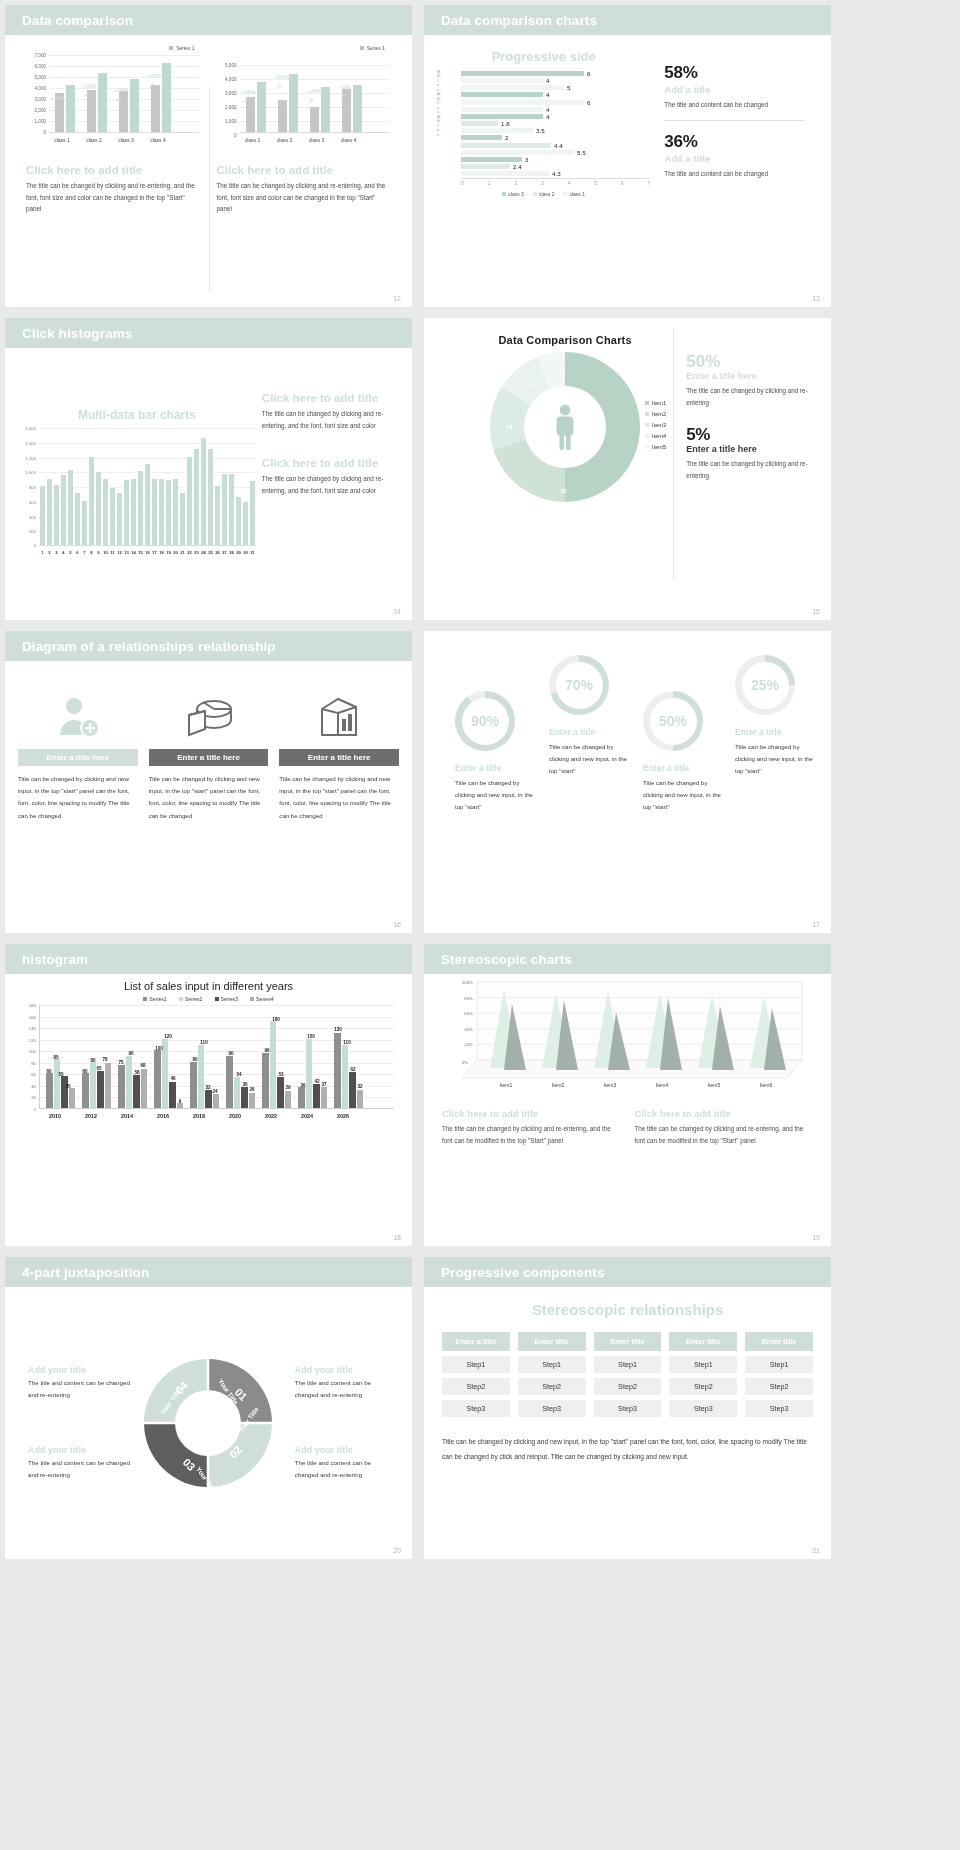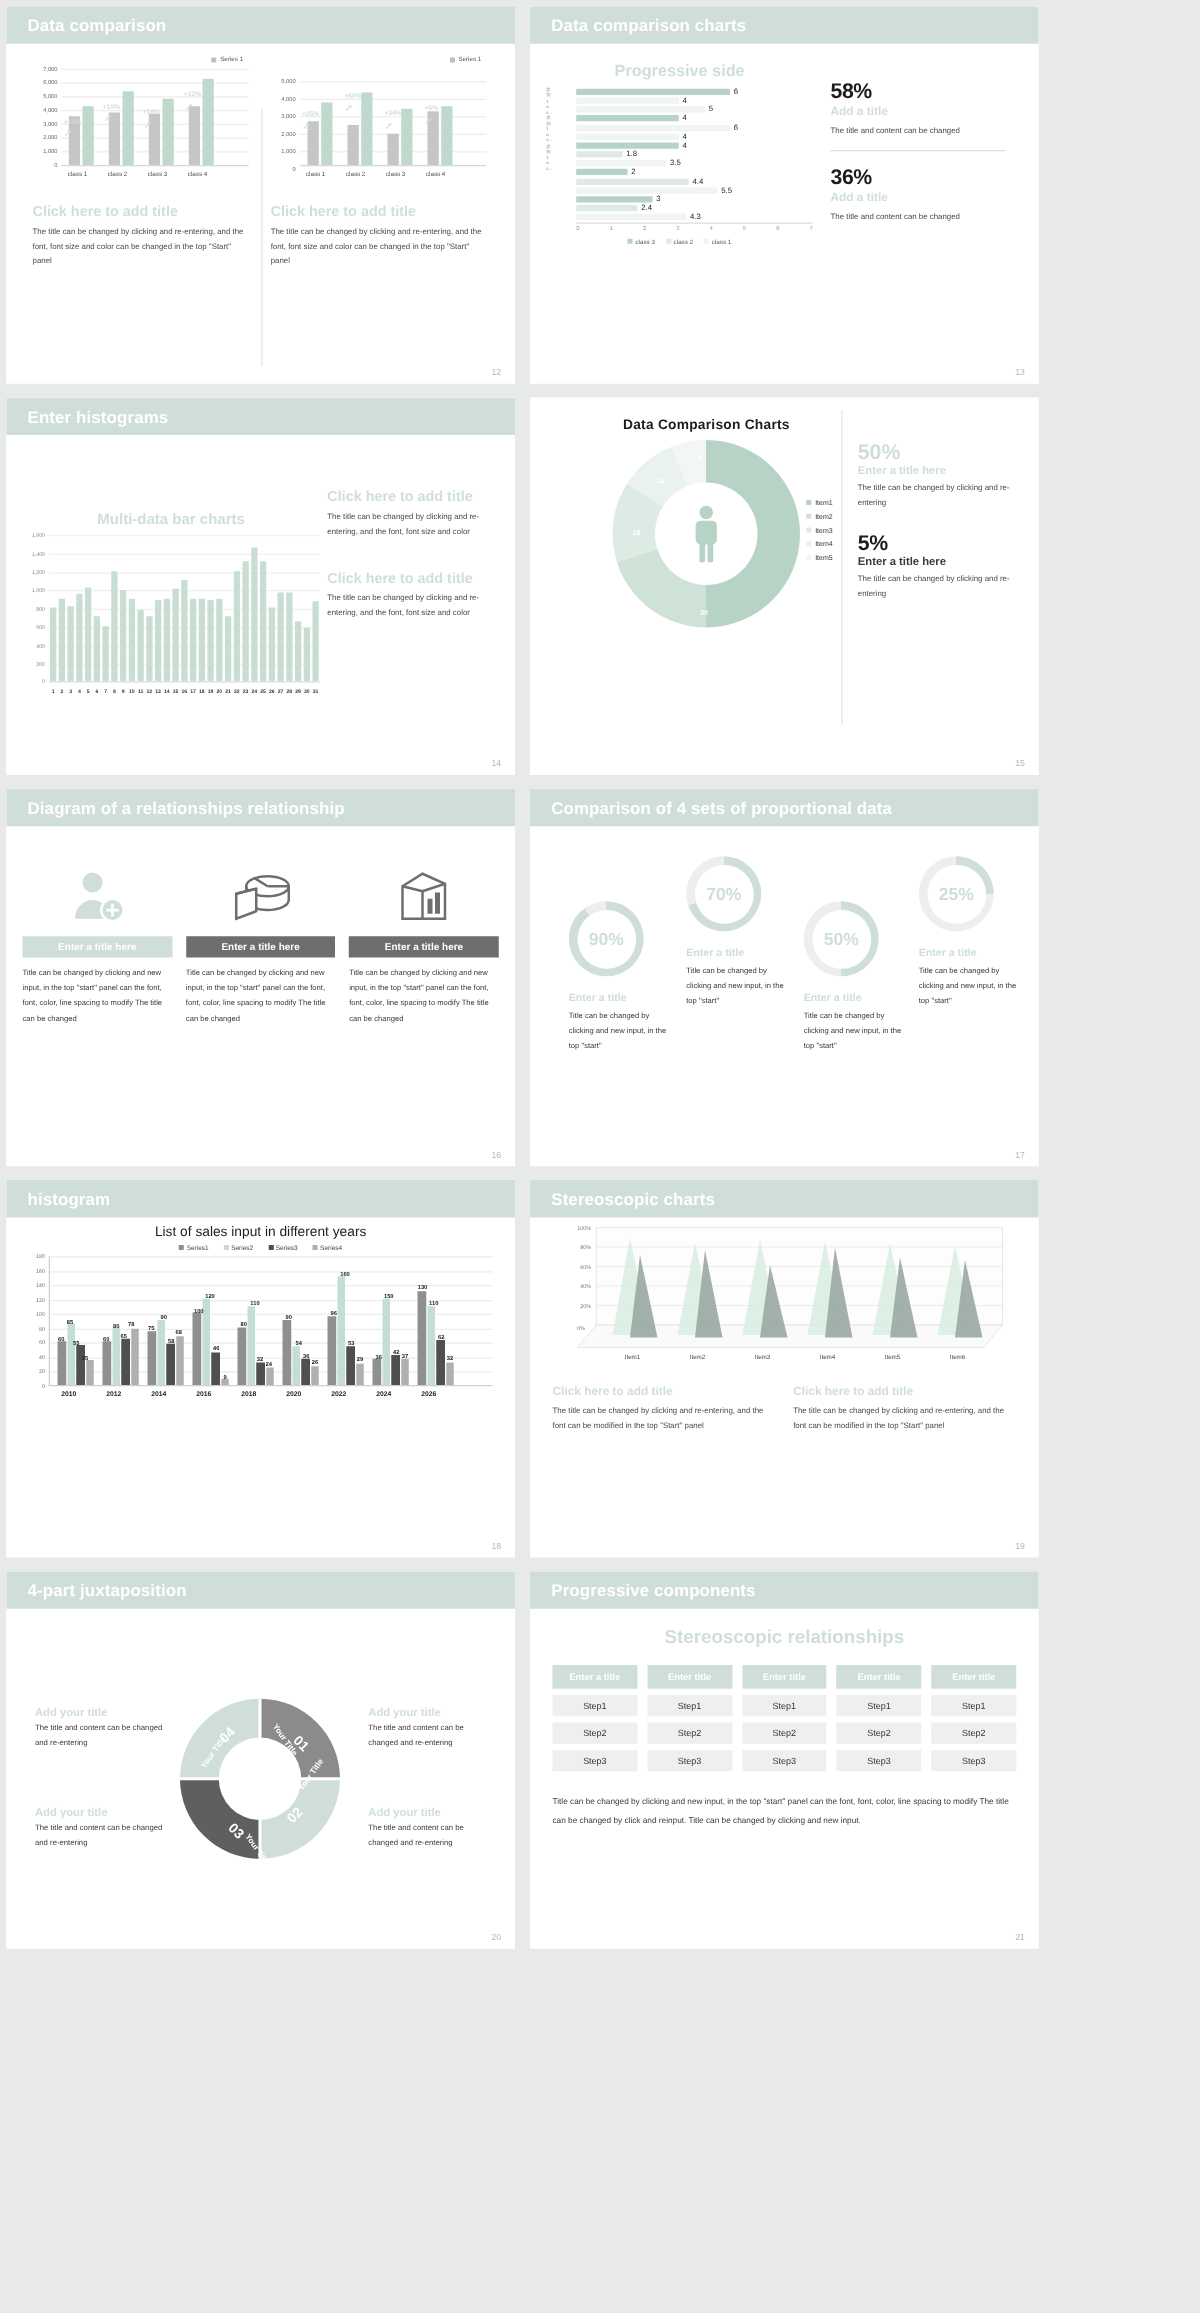--- a/index.html
+++ b/index.html
@@ -404,21 +404,21 @@
             <div class="desc">The title and content can be changed</div>
           </div>
         </div>
       </div>
     </div>
     <div class="pagenum">13</div>
   </div>
 
   <div class="slide">
     <div class="slide-title-bar">
-      <span class="slide-title">Enter histograms</span>
+      <span class="slide-title">Click histograms</span>
     </div>
     <div class="body">
       <div class="s14">
         <div class="chartcol">
           <div class="ph-title" style="text-align:center;font-size:12px;margin-top:50px">Multi-data bar charts</div>
           <div class="histo">
             <div class="yax">
               <div style="top:0px">1,600</div>
                 <div style="top:14.7px">1,400</div>
                 <div style="top:29.5px">1,200</div>
@@ -607,23 +607,20 @@
           </div>
           <div class="btn dark">Enter a title here</div>
           <div class="txt">Title can be changed by clicking and new input, in the top "start" panel can the font, font, color, line spacing to modify The title can be changed</div>
         </div>
       </div>
     </div>
     <div class="pagenum">16</div>
   </div>
 
   <div class="slide">
-    <div class="slide-title-bar">
-      <span class="slide-title">Comparison of 4 sets of proportional data</span>
-    </div>
     <div class="body">
       <div class="s17">
 
         <div class="ringwrap" style="left:18px;top:50px">
           <div class="ring" style="width:60px;height:60px;background:conic-gradient(#cfdfd7 0 324deg,#eeeeee 324deg 360deg);">
             <div style="width:47px;height:47px;border-radius:50%;background:#fff;display:flex;align-items:center;justify-content:center;">
               <span>90%</span>
             </div>
           </div>
           <div class="r-title" style="margin-top:12px">Enter a title</div>

